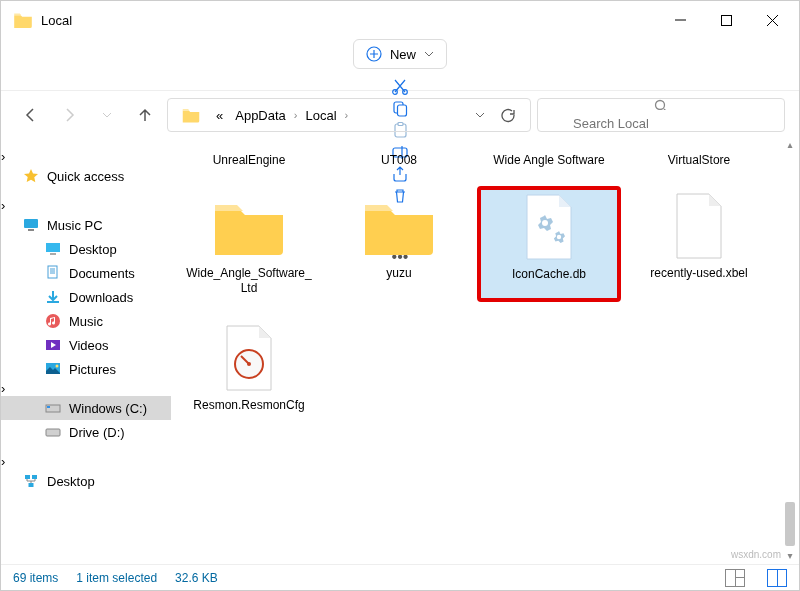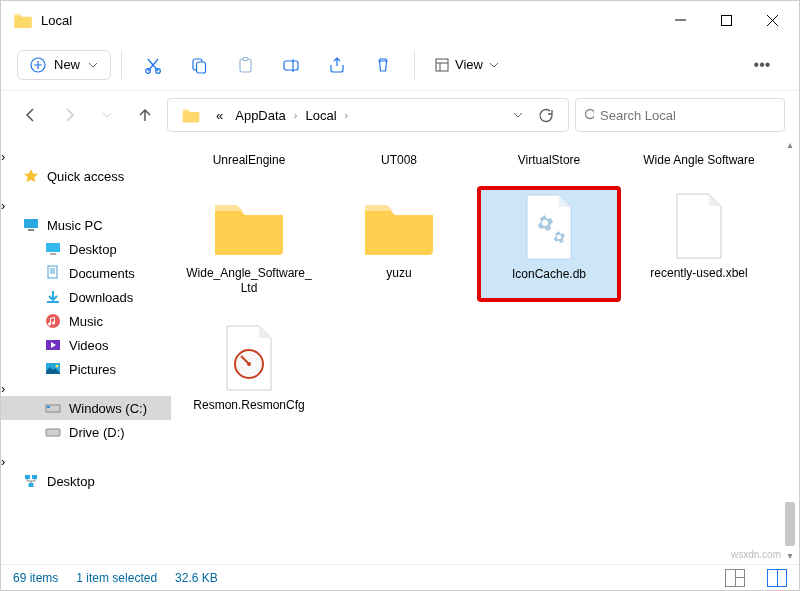--- a/index.html
+++ b/index.html
@@ -2,33 +2,33 @@
 <html><head>
 <meta charset="utf-8">
 <style>
 * { box-sizing: border-box; margin: 0; padding: 0; font-family: "Segoe UI", Arial, sans-serif; }
 body { width: 800px; height: 591px; overflow: hidden; background: #fff; }
 .window { width: 800px; height: 591px; border: 1px solid #ccc; border-radius: 0; display: flex; flex-direction: column; background: #fff; }
 .titlebar { display: flex; align-items: center; height: 38px; padding: 0 4px; }
 .title-icon { width: 20px; height: 16px; margin: 0 8px; }
 .title-text { font-size: 13px; flex: 1; }
 .winbtn { width: 46px; height: 32px; display: flex; align-items: center; justify-content: center; color: #333; }
-.toolbar { display: flex; align-items: center; height: 52px; padding: 0 16px; gap: 4px; border-bottom: 1px solid #eee; }
+.toolbar { display: flex; align-items: center; height: 52px; padding: 0 16px; gap: 4px; border-bottom: 1px solid #eee; flex-direction: column; }
 .newbtn { display: flex; align-items: center; gap: 8px; padding: 6px 12px; border: 1px solid #ddd; border-radius: 6px; font-size: 13px; }
 .tbbtn { width: 42px; height: 36px; display: flex; align-items: center; justify-content: center; color: #1a73e8; border-radius: 4px; }
 .tbsep { width: 1px; height: 28px; background: #e0e0e0; margin: 0 6px; }
 .tblabel { display: flex; align-items: center; gap: 6px; padding: 6px 10px; font-size: 13px; }
 .navrow { display: flex; align-items: center; height: 48px; padding: 0 14px; gap: 6px; }
 .navbtn { width: 32px; height: 32px; display: flex; align-items: center; justify-content: center; color: #666; border-radius: 4px; }
 .navbtn.disabled { color: #ccc; }
 .addrbox { flex: 1; display: flex; align-items: center; border: 1px solid #ddd; border-radius: 4px; height: 34px; padding: 0 6px; gap: 4px; font-size: 13px; }
 .crumb { padding: 2px 4px; }
 .crumbsep { color: #888; font-size: 11px; }
 .refreshbtn { width: 34px; height: 32px; display: flex; align-items: center; justify-content: center; color: #555; }
-.searchbox { width: 210px; display: flex; align-items: center; border: 1px solid #ddd; border-radius: 4px; height: 34px; padding: 0 8px; gap: 6px; color: #888; font-size: 13px; }
+.searchbox { width: 248px; display: flex; align-items: center; border: 1px solid #ddd; border-radius: 4px; height: 34px; padding: 0 8px; gap: 6px; color: #888; font-size: 13px; flex-direction: column; }
 .searchbox input { border: none; outline: none; flex: 1; font-size: 13px; }
 .body { flex: 1; display: flex; overflow: hidden; }
 .sidebar { width: 170px; padding: 10px 0; overflow-y: auto; font-size: 13px; }
 .navitem { display: flex; align-items: center; gap: 8px; padding: 3px 6px 3px 22px; height: 24px; }
 .navitem.child { padding-left: 44px; }
 .navitem.selected { background: #d8d8d8; }
 .navwrap { position: relative; }
 .ico { width: 16px; height: 16px; flex-shrink: 0; }
 .content { flex: 1; position: relative; overflow: auto; }
 .itemgrid { display: grid; grid-template-columns: repeat(4, 140px); gap: 4px 10px; padding: 10px 8px; justify-content: start; }
@@ -282,24 +282,24 @@
     <div class="content">
 
       <div class="itemgrid labelrow">
         <div class="fileitem">
             <div class="filelabel">UnrealEngine</div>
           </div>
         <div class="fileitem">
             <div class="filelabel">UT008</div>
           </div>
         <div class="fileitem">
+            <div class="filelabel">Wide Angle Software</div>
+          </div>
+        <div class="fileitem">
             <div class="filelabel">VirtualStore</div>
-          </div>
-        <div class="fileitem">
-            <div class="filelabel">Wide Angle Software</div>
           </div>
       </div>
 
       <div class="itemgrid">
         <div class="fileitem">
           <div class="fileicon">
               <svg width="80" height="64" viewBox="0 0 80 64">
                 <path fill="#ffcf50" d="M6 14h24l6 6h38v36a4 4 0 0 1-4 4H6z"></path>
                 <path fill="#ffe39a" d="M6 10h22l6 6H6z"></path>
               </svg>

